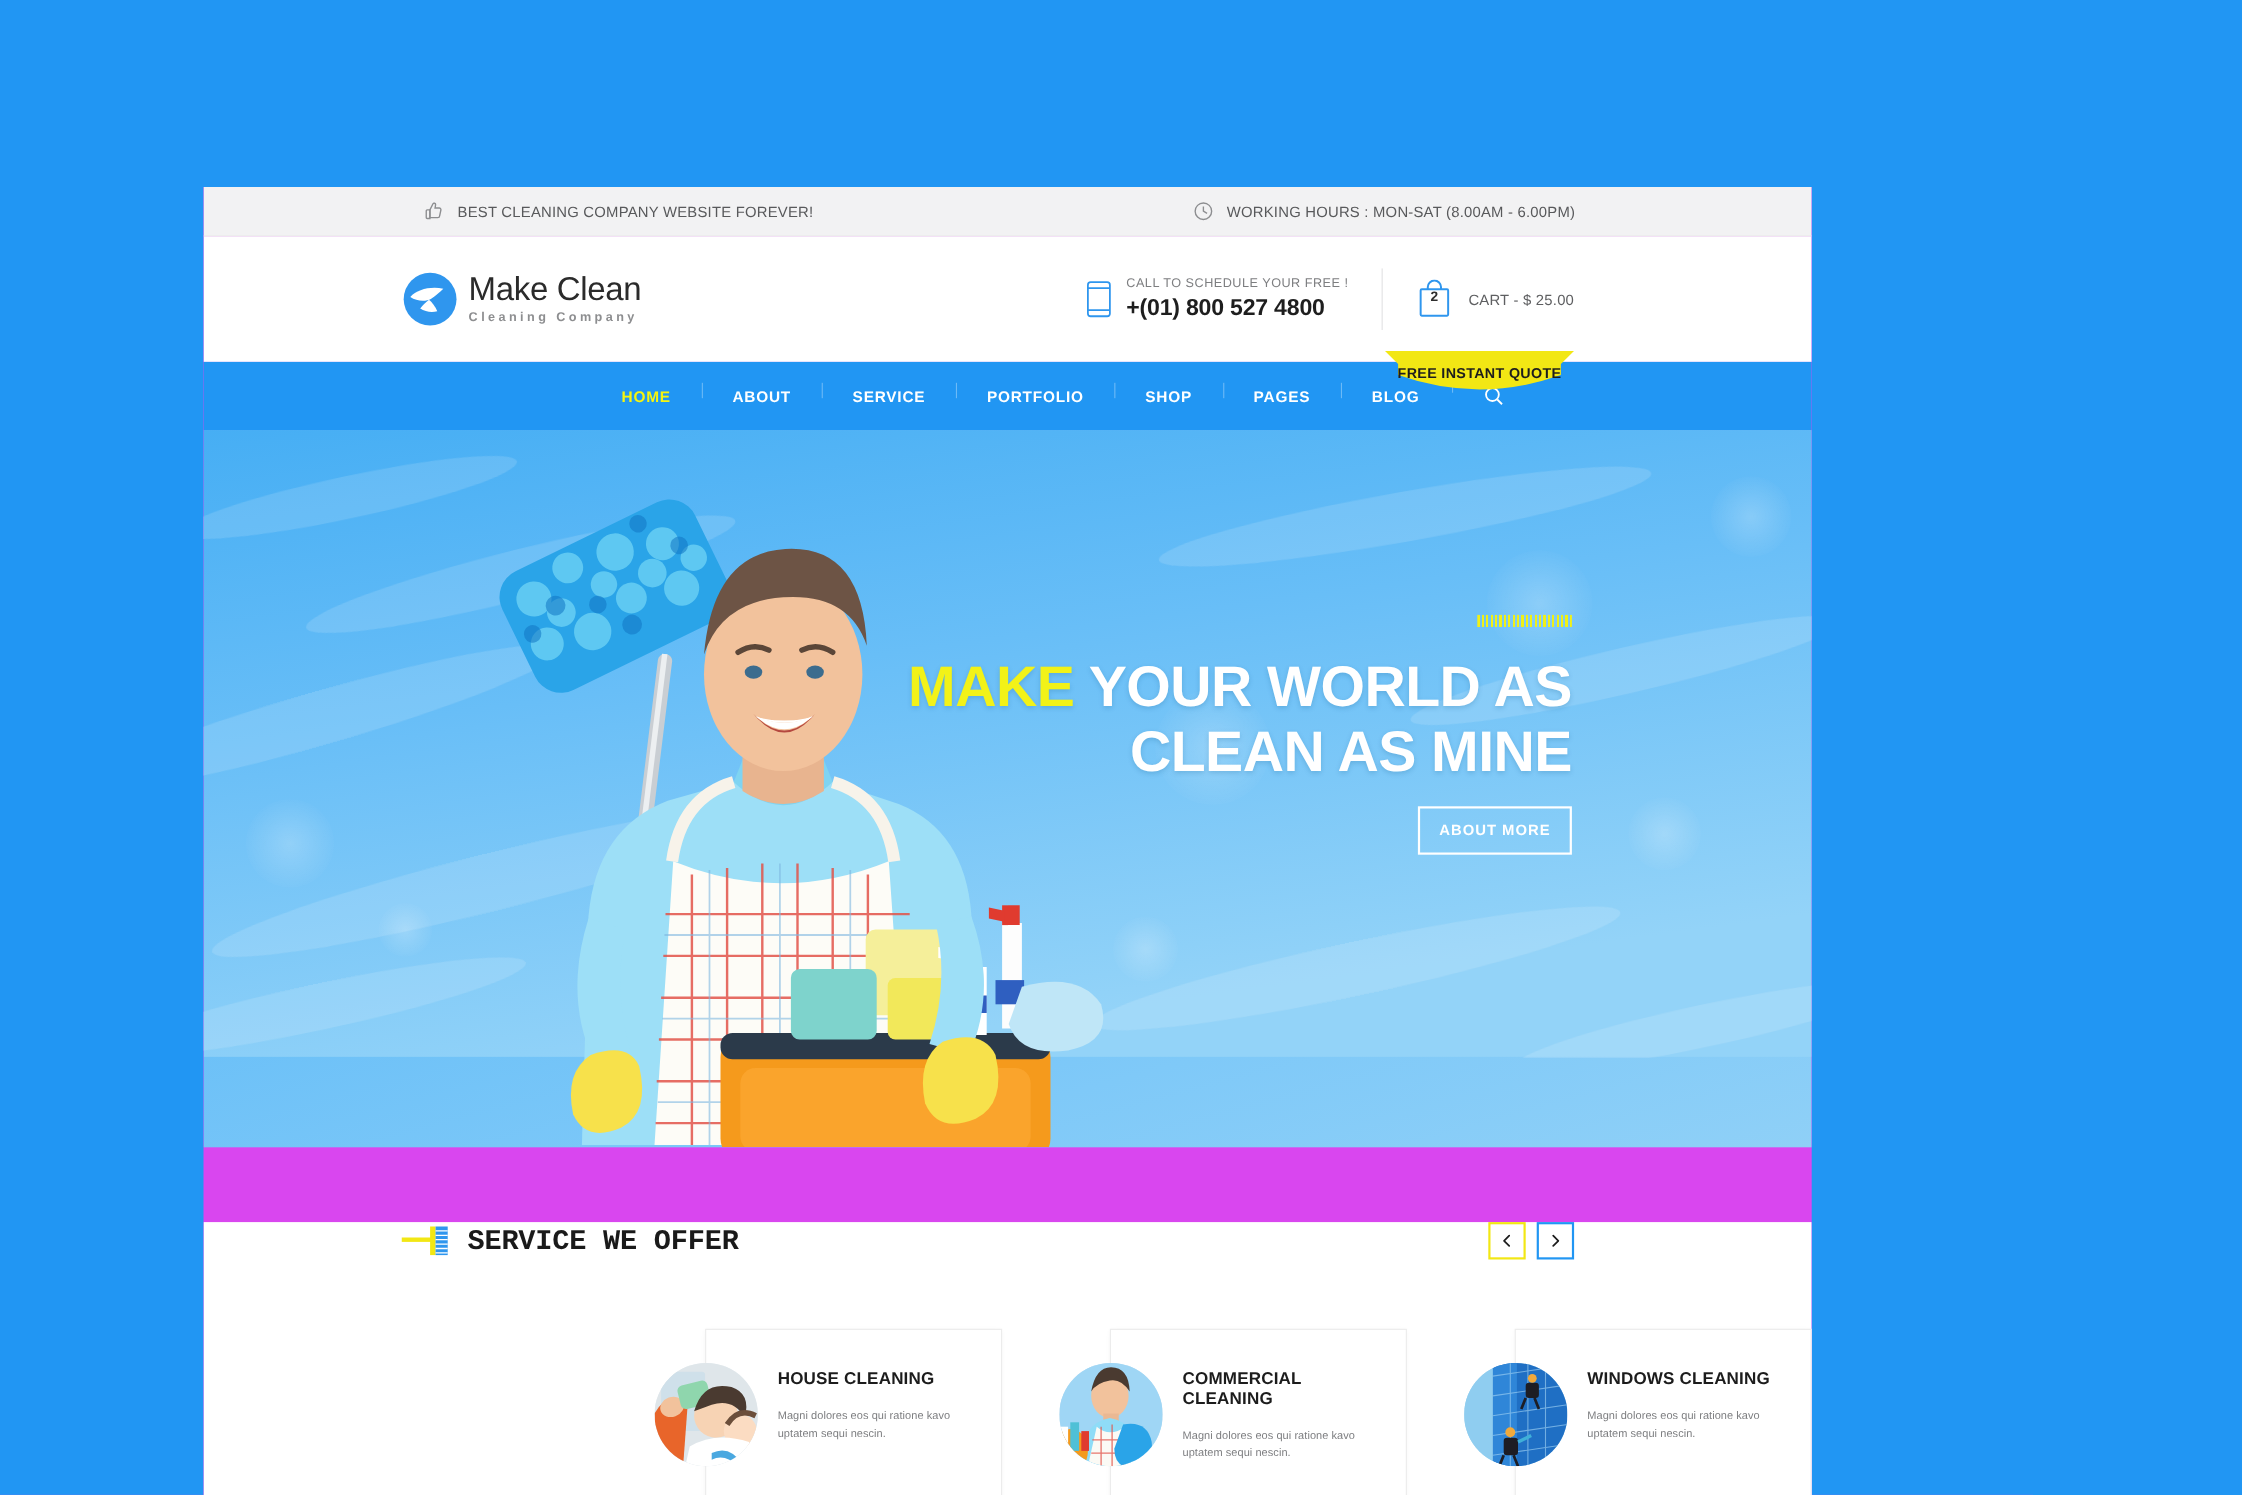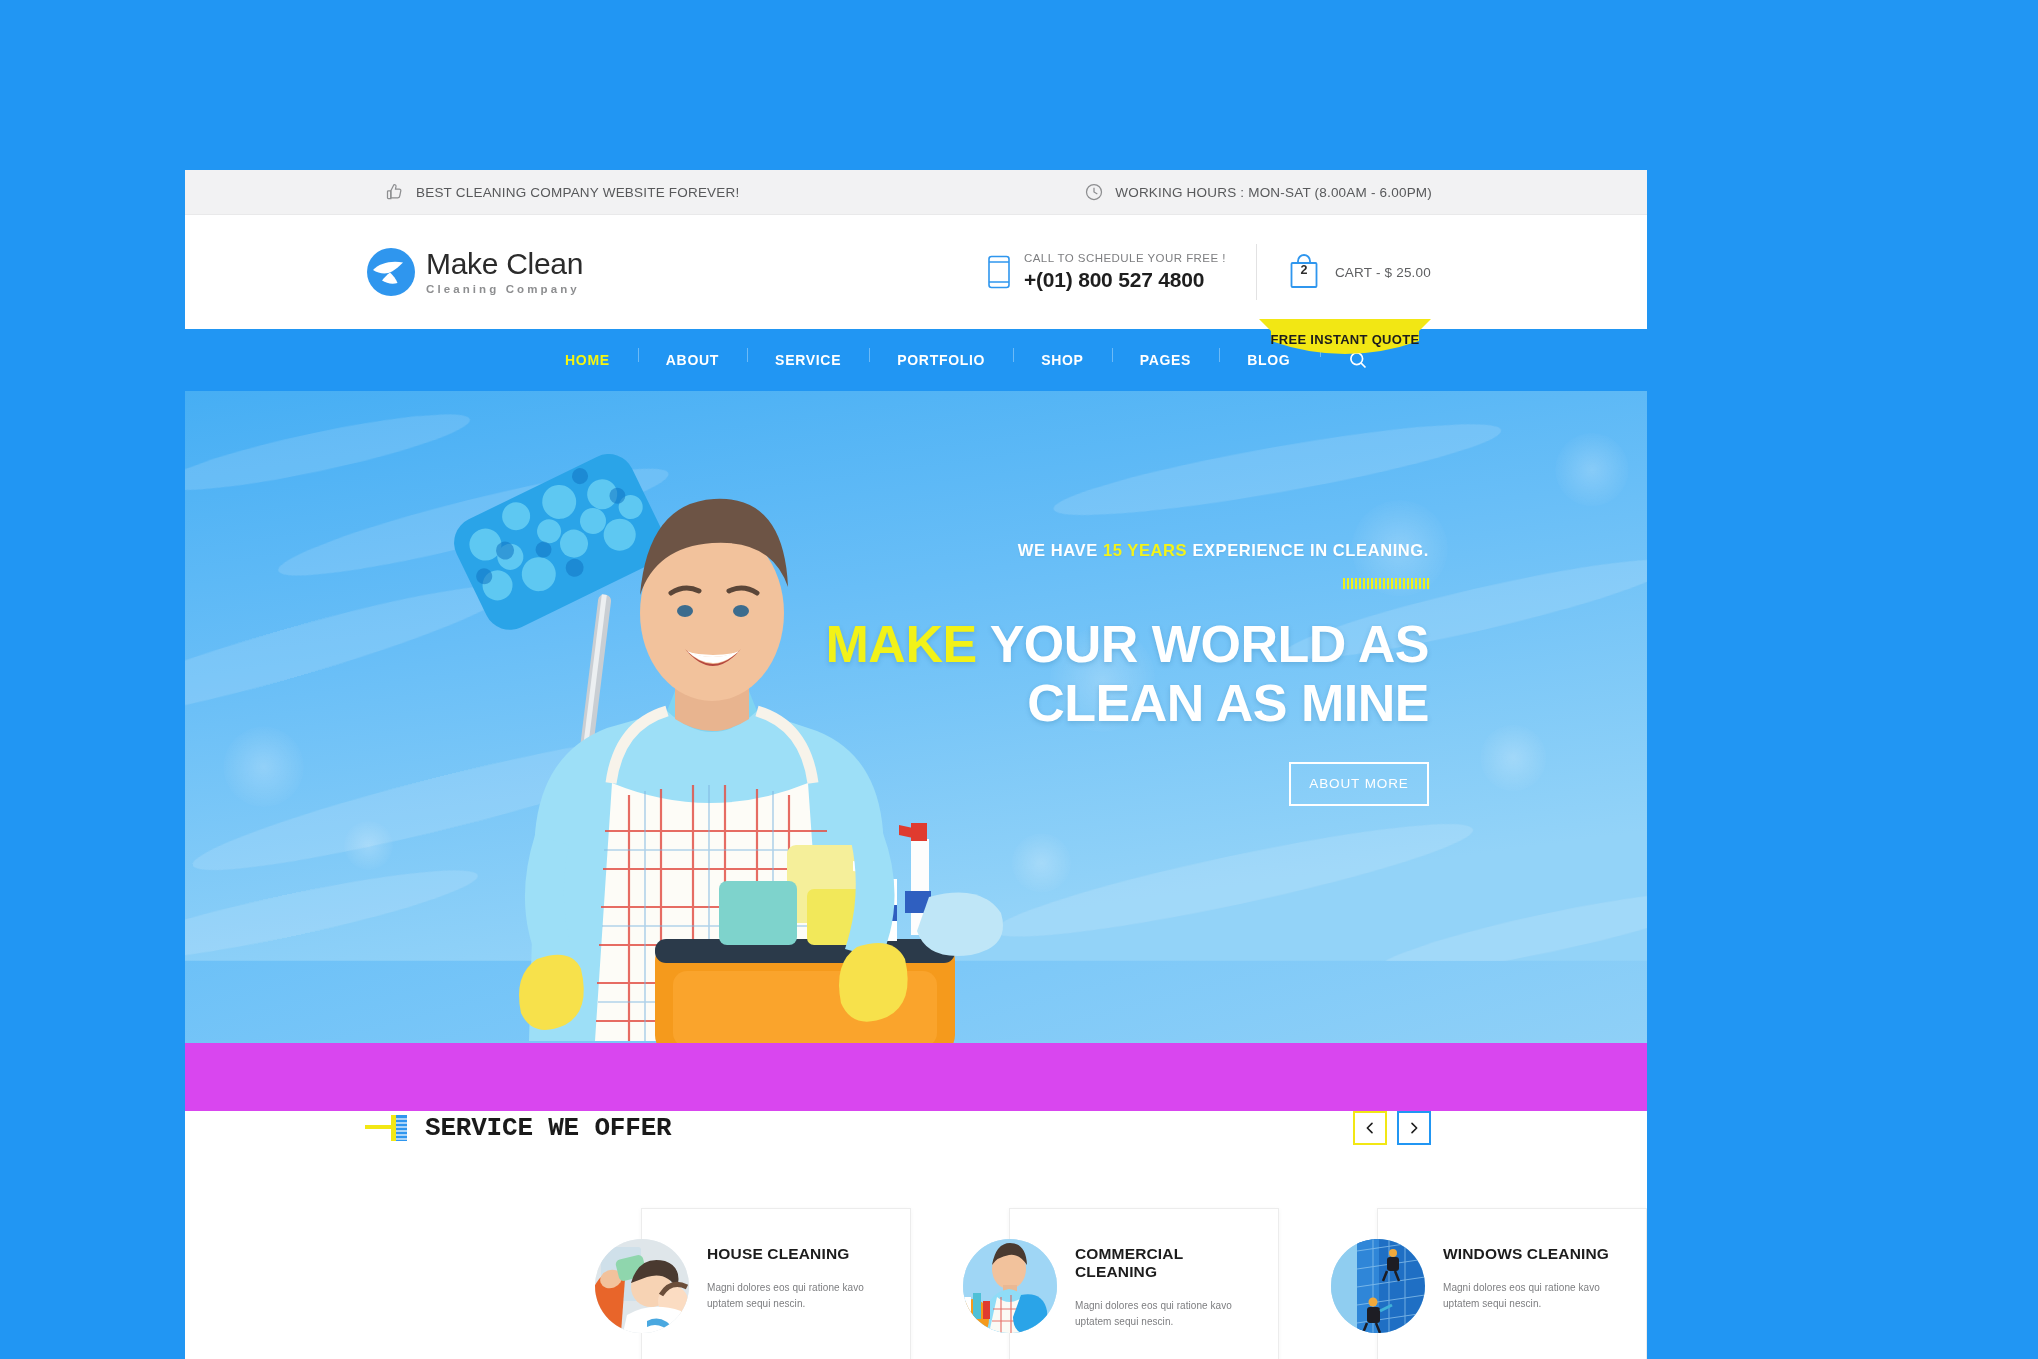--- a/index.html
+++ b/index.html
@@ -119,24 +119,24 @@
     width:86px; height:11px;
     background:repeating-linear-gradient(90deg,#f0f018 0 2px, transparent 2px 4px);
   }
   .hero-title {
     margin-top:26px; font-size:52px; font-weight:bold; color:#ffffff;
     line-height:1.14; letter-spacing:-.5px;
     text-shadow:0 2px 5px rgba(20,90,140,.22);
   }
   .hero-title .hl { color:#f2f218; }
   .hero-cta {
-    margin-top:28px; margin-left:auto;
+    margin-top:18px; margin-left:auto;
     width:140px; height:44px; border:2px solid #ffffff;
     display:flex; align-items:center; justify-content:center;
-    font-size:13.5px; font-weight:normal; color:#fff; letter-spacing:.9px;
+    font-size:13.5px; font-weight:bold; color:#fff; letter-spacing:.9px;
     cursor:pointer; background:transparent;text-align:right;
   }
 
   
   .services { position:relative; background:#fff; height:auto; }
   .svc-head {
     display:flex; align-items:center;
     margin:68px 216px 0 180px;
   }
   .ic-broom { width:46px; height:34px; display:block; margin-right:14px; }
@@ -405,23 +405,20 @@
         <rect x="238" y="16" width="26" height="22" fill="#2f5fc0"></rect>
 
         <path d="M262 22 q52 -14 72 16 q10 34 -30 42 q-44 6 -54 -24z" fill="#bfe6f7"></path>
       </g>
 
       <path d="M516 410 q24 66 -2 126 l-36 -10 q18 -54 6 -108z" fill="#9ddff7"></path>
       <path d="M490 524 q36 -12 48 12 q10 44 -18 58 q-34 14 -46 -14 q-8 -40 16 -56z" fill="#f7e14b"></path>
     </svg>
 
     <div class="hero-copy">
-      <div class="hero-kicker">
-        <span>WE HAVE </span><span class="hl">15 YEARS</span><span> EXPERIENCE IN CLEANING.</span>
-      </div>
       <div class="hero-rule"></div>
       <div class="hero-title">
         <span class="hl">MAKE</span><span> YOUR WORLD AS</span><br>
         <span>CLEAN AS MINE</span>
       </div>
       <div class="hero-cta">ABOUT MORE</div>
     </div>
   </div>
 
   <div class="services">

